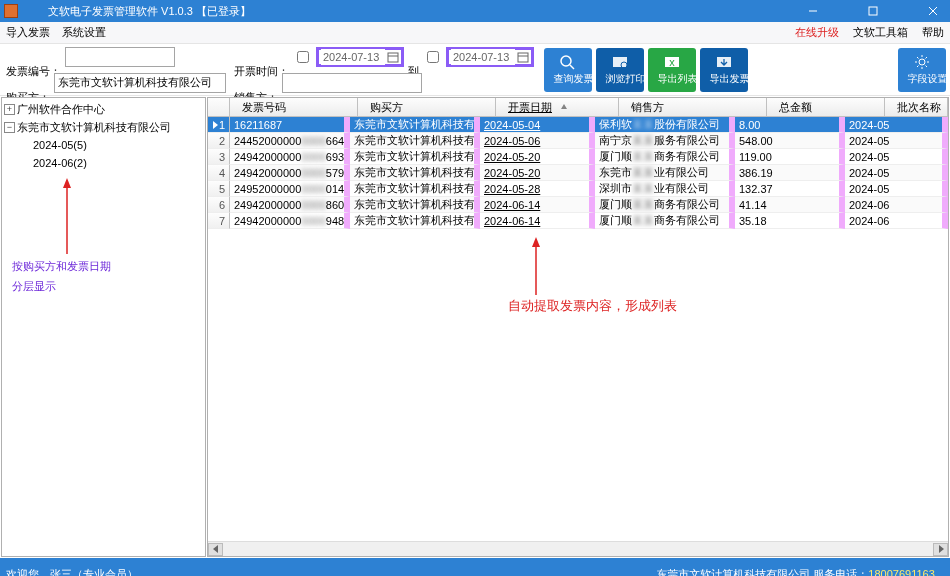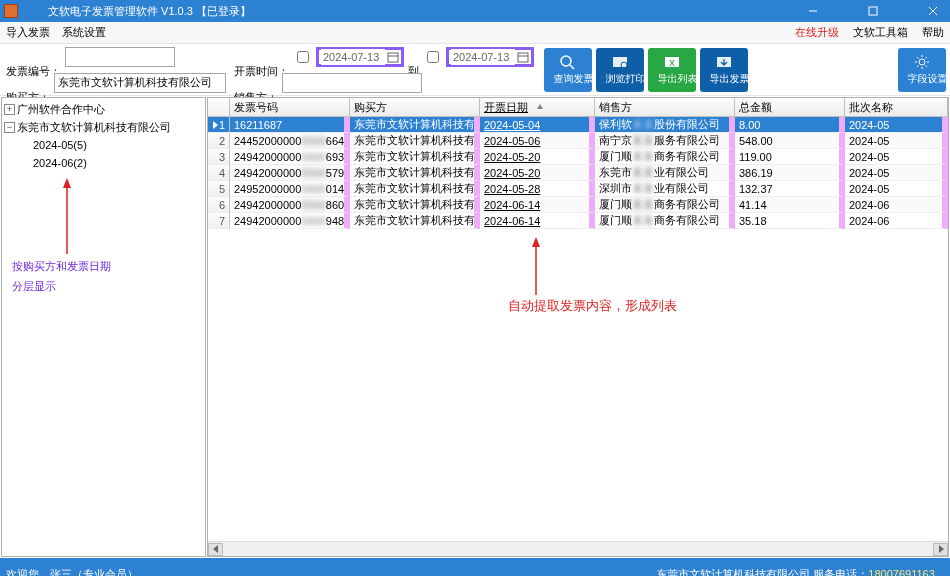--- a/index.html
+++ b/index.html
@@ -47,21 +47,21 @@
   .body{display:flex;height:calc(576px - 22px - 22px - 52px - 18px);}
   .tree-panel{width:205px;border:1px solid var(--panel-border);margin:1px;overflow:auto;background:#fff;position:relative;}
   .tree{padding:2px 2px;}
   .tree-node{display:flex;align-items:center;height:18px;gap:2px;cursor:pointer;}
   .tree-node .tgl{width:11px;height:11px;border:1px solid #888;display:flex;align-items:center;justify-content:center;font-size:9px;line-height:1;color:#444;}
   .tree-node .tgl.hidden{visibility:hidden;}
   .tree-ind{display:inline-block;width:14px;}
   .tree-annot{position:absolute;left:10px;top:158px;color:#6d28d9;font-size:13px;line-height:1.5;pointer-events:none;}
   .arrow-svg{position:absolute;pointer-events:none;}
   .grid-panel{flex:1;border:1px solid var(--panel-border);margin:1px 1px 1px 0;display:flex;flex-direction:column;overflow:hidden;position:relative;}
-  .grid-head{display:flex;background:linear-gradient(#fdfdfd,#ececec);border-bottom:1px solid var(--border);height:19px;}
+  .grid-head{display:flex;background:linear-gradient(#fdfdfd,#ececec);border-bottom:1px solid var(--border);height:19px;gap:8px;}
   .gh-cell{border-right:1px solid var(--border);padding:2px 4px;display:flex;align-items:center;gap:4px;position:relative;}
   .gh-cell .sort-icn{margin-left:4px;opacity:.7;}
   .grid-body{flex:1;overflow:auto;position:relative;}
   .grid-row{display:flex;height:16px;}
   .grid-row:nth-child(even){background:#fafafa;}
   .grid-row.selected{background:#2d81d3;color:#fff;}
   .gc{border-right:6px solid #f0abfc;border-bottom:1px solid #eee;padding:0 4px;display:flex;align-items:center;overflow:hidden;white-space:nowrap;}
   .rownum-col{width:22px;justify-content:flex-end;color:#555;background:linear-gradient(#fdfdfd,#f0f0f0);border-right:1px solid var(--border);}
   .grid-row.selected .rownum-col{background:#2d81d3;color:#fff;}
   .col-invno{width:120px;}

